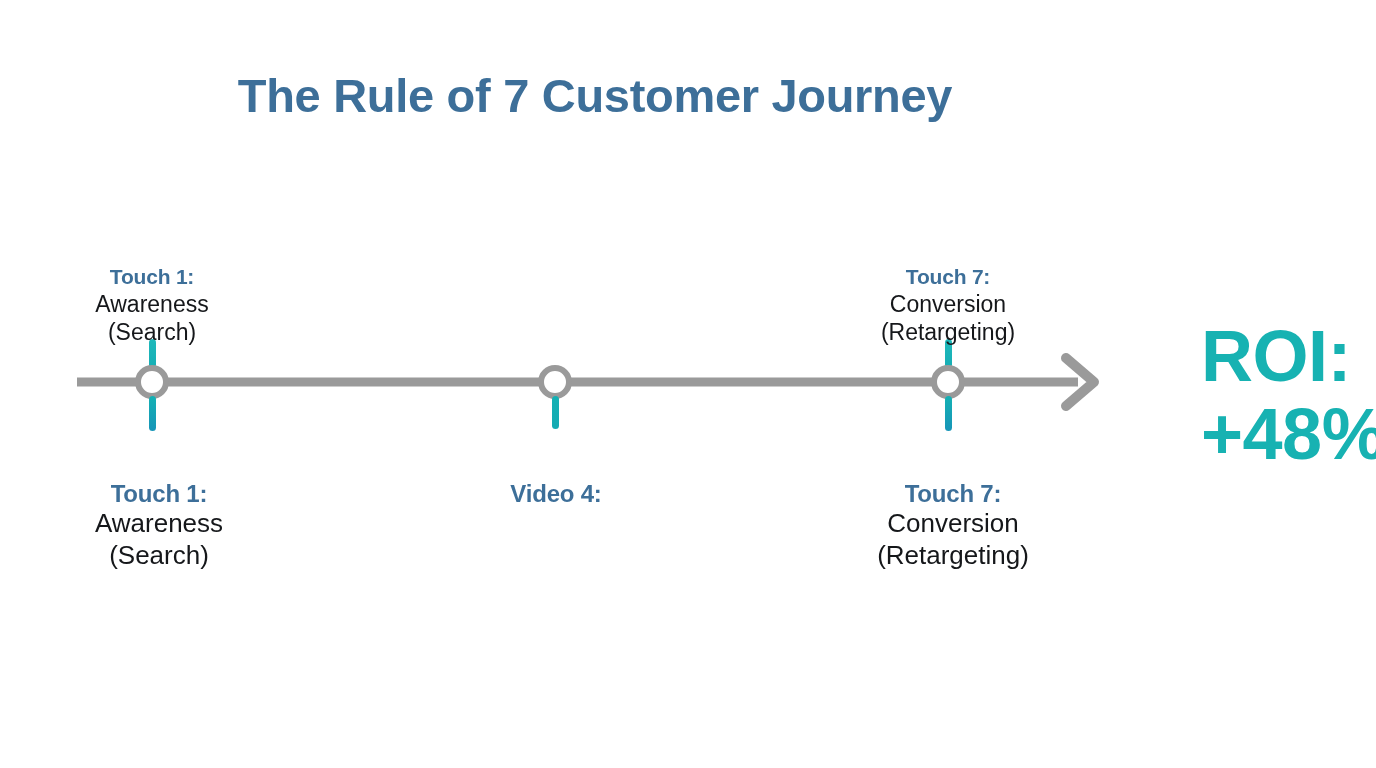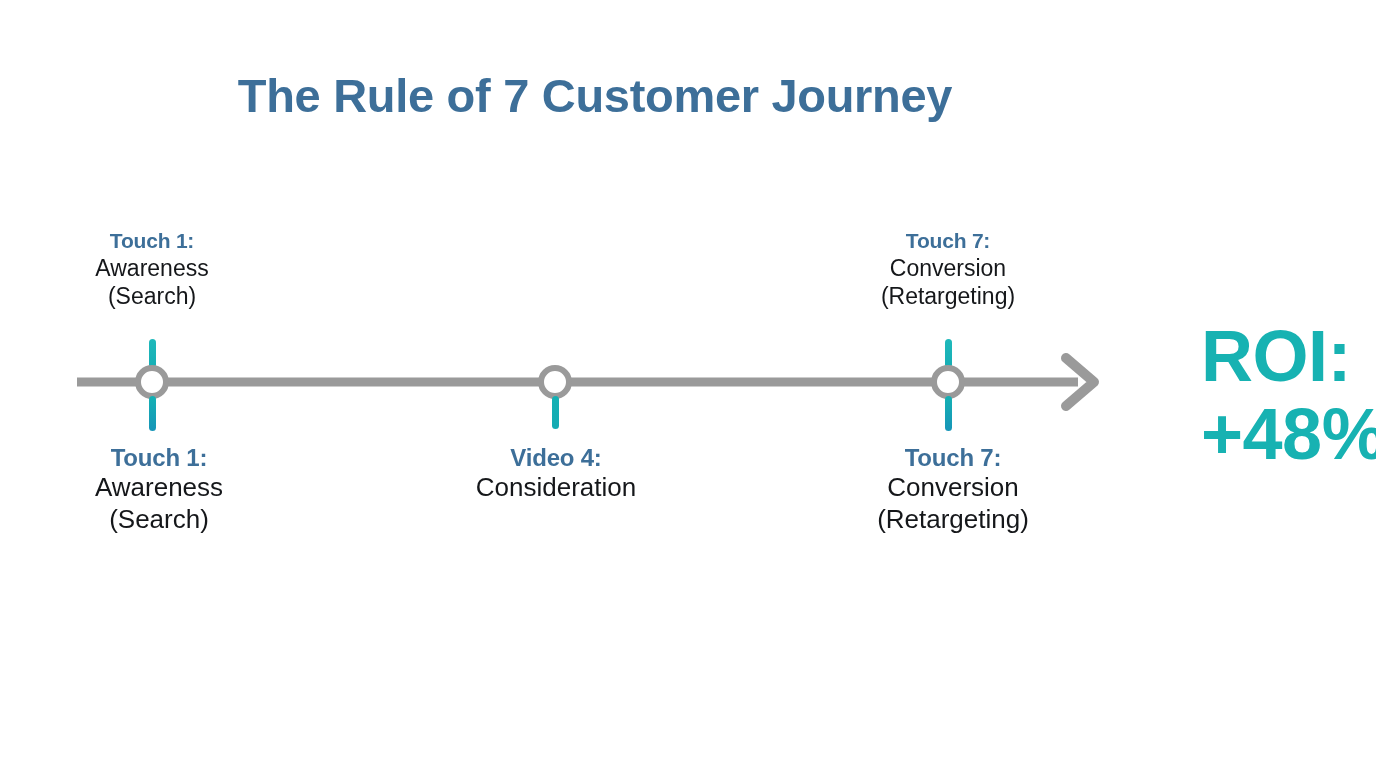--- a/index.html
+++ b/index.html
@@ -90,20 +90,21 @@
     background: linear-gradient(180deg, #14b1b4 0%, #15aab3 100%);
   }
 
   
   .label {
     position: absolute;
     text-align: center;
     line-height: 1.22;
     color: #15171a;
     white-space: nowrap;
+    margin-top: 36px;
   }
   .label .touch {
     display: block;
     font-weight: bold;
     color: #3d6f99;
   }
   .label .stage-name { display: block; }
   .label .channel { display: block; }
 
   .label.top {
@@ -181,21 +182,20 @@
   </div>
 
   <div class="label bottom" style="left:9px; top:443px; width:300px;">
     <span class="touch">Touch 1:</span>
     <span class="stage-name">Awareness</span>
     <span class="channel">(Search)</span>
   </div>
 
   <div class="label bottom" style="left:406px; top:443px; width:300px;">
     <span class="touch">Video 4:</span>
-    <span class="stage-name">Consideration</span>
   </div>
 
   <div class="label bottom" style="left:803px; top:443px; width:300px;">
     <span class="touch">Touch 7:</span>
     <span class="stage-name">Conversion</span>
     <span class="channel">(Retargeting)</span>
   </div>
 
   <div class="roi">
     <span class="roi-label">ROI:</span>

